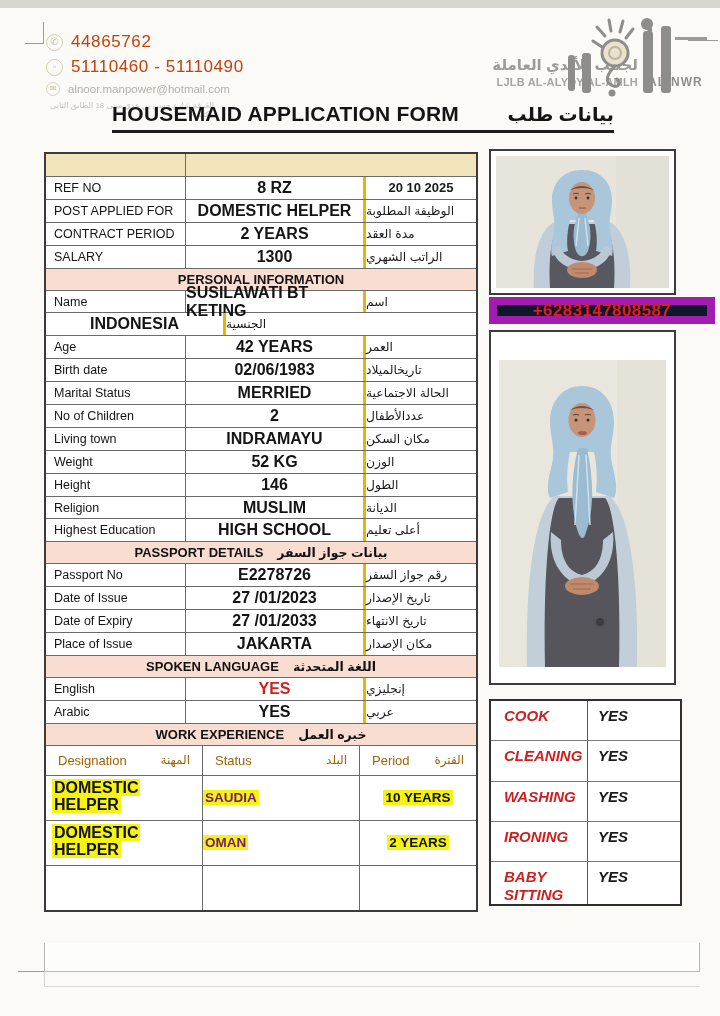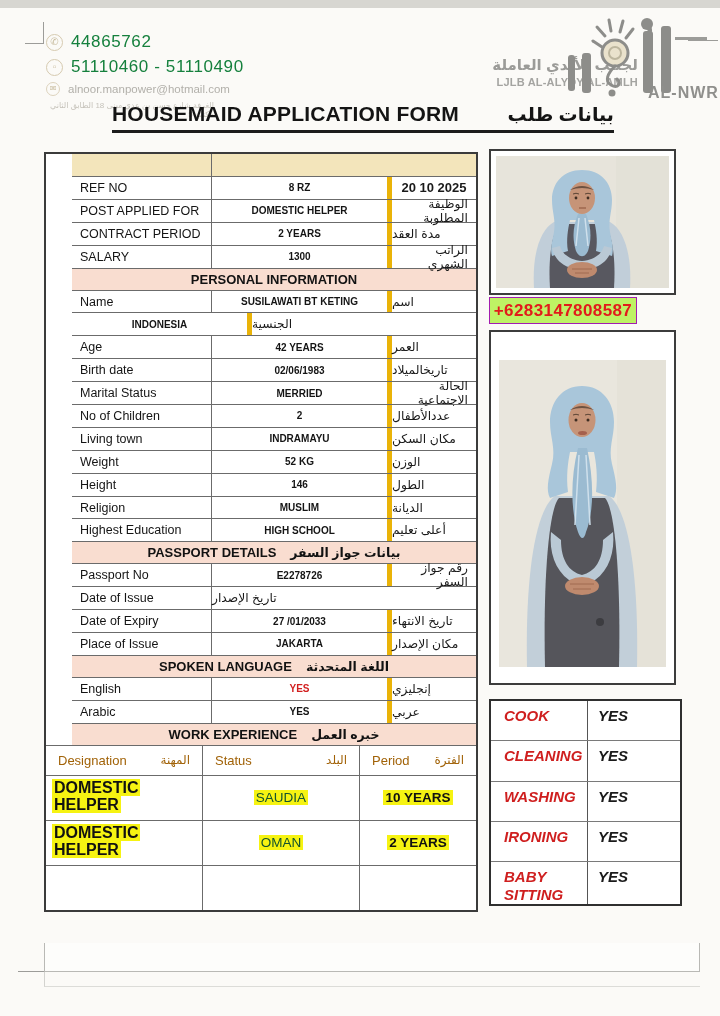--- a/index.html
+++ b/index.html
@@ -10,89 +10,89 @@
   .crop.tl-v { left:43px; top:22px; width:1px; height:22px; }
   .crop.tl-h { left:25px; top:43px; width:19px; height:1px; }
   .crop.tr-h { left:688px; top:40px; width:30px; height:1px; }
   .crop.bl-h { left:18px; top:971px; width:26px; height:1px; }
 
   
   .contact { position:absolute; left:46px; top:32px; }
   .c-line { display:flex; align-items:center; gap:8px; margin-bottom:5px; }
   .c-ico { width:17px; height:17px; border:1.3px solid #d6cab0; border-radius:50%; color:#c8bc9e;
            font-size:10px; line-height:14px; text-align:center; flex:0 0 auto; }
-  .c-num { font-size:17px; letter-spacing:.6px; color:#15803d; }
+  .c-num { font-size:17px; letter-spacing:.6px; color:#c2410c; }
   .c-email { font-size:11.5px; color:#b2b0aa; }
   .c-ico.sm { width:14px; height:14px; font-size:8px; line-height:11px; border-color:#ddd3bd; }
   .c-addr { font-size:8px; color:#c6c3bb; direction:rtl; text-align:right; width:168px; margin-top:2px; }
 
   
   .logo-ar { position:absolute; left:440px; top:56px; width:198px; text-align:right; direction:rtl;
              font-weight:bold; font-size:15px; color:#9b9b98; }
   .logo-en { position:absolute; left:440px; top:76px; width:198px; text-align:right;
              font-size:11px; font-weight:bold; color:#a4a4a1; letter-spacing:.2px; }
   .logo-svg { position:absolute; left:563px; top:13px; }
-  .logo-mark { position:absolute; left:648px; top:84px; font-size:16px; font-weight:bold;
+  .logo-mark { position:absolute; left:648px; top:75px; font-size:12px; font-weight:bold;
                color:#8f8f8c; letter-spacing:1px; }
 
   
   .title-row { position:absolute; left:112px; top:102px; width:502px; display:flex;
                justify-content:space-between; align-items:baseline;
                border-bottom:3px solid #1c1c1c; padding-bottom:4px; }
   .title-en { font-weight:bold; font-size:21px; color:#141414; letter-spacing:.2px; }
   .title-ar { font-size:19px; font-weight:bold; color:#141414; direction:rtl; }
 
   
   .main-table { position:absolute; left:44px; top:152px; width:434px; background:#fff;
                 border:2px solid #3b3b3b; }
-  .frow { display:flex; border-top:1px solid #6b6b6b;margin-left:26px; }
+  .frow { display:flex; border-top:1px solid #6b6b6b; }
   .frow:first-child { border-top:none; }
   .frow.band { height:22px; background:#f3e5bb; }
   .frow.field { height:22.9px; }
   .frow.section { height:22px; background:#f9ddd0; align-items:center; justify-content:center;
                   gap:14px; font-weight:bold; font-size:13px; color:#121212; }
   .sec-ar { font-size:12.5px; direction:rtl; }
   .cell-l { width:140px; display:flex; align-items:center; padding-left:8px; font-size:12.5px;
             color:#141414; border-right:1px solid #6b6b6b; }
   .band .cell-l { background:transparent; }
   .cell-v { width:180px; display:flex; align-items:center; justify-content:center;
-            font-size:10px; font-weight:bold; color:#141414; border-right:5px solid #eab308; }
+            font-size:16px; font-weight:bold; color:#141414; border-right:3px solid #eab308; }
   .cell-r { flex:1; display:flex; align-items:center; justify-content:flex-end; padding-right:8px;
             font-size:12.3px; color:#1a1a1a; direction:rtl; }
   .cell-v.red { color:#d21f1f; }
   .cell-r.date { direction:ltr; justify-content:center; font-weight:bold; font-size:13px; padding-right:0; }
 
   
   .wrow { display:flex; border-top:1px solid #6b6b6b; }
   .wrow.whead { height:30px; }
   .wrow.wdata { height:45px; }
   .wcell { border-right:1px solid #6b6b6b; }
   .wcell:last-child { border-right:none; }
   .whead .wcell { display:flex; align-items:center; justify-content:space-between;
                   padding:0 12px; font-size:13px; color:#a16207; }
   .whead .war { font-size:12px; direction:rtl; }
   .wc1 { width:157px; padding:3px 26px 0 6px; font-size:16px; font-weight:bold; line-height:17.5px; color:#111; }
-  .wc2 { width:157px; display:flex; align-items:center; justify-content:center;
-         font-size:13.5px; font-weight:normal; color:#14532d; }
+  .wc2 { width:157px; display:flex; align-items:center; 
+         font-size:13.5px; font-weight:bold; color:#701a75; }
   .wc3 { flex:1; display:flex; align-items:center; justify-content:center;
          font-size:13.5px; font-weight:bold; color:#111; }
   .hl { background:#f6f312; padding:0 2px; -webkit-box-decoration-break:clone; box-decoration-break:clone; }
 
   
   .bottom-rows { position:absolute; left:44px; top:943px; width:656px; }
   .brow1 { height:29px; border:1px solid #b9b9b5; border-top:none; background:#fdfdfb; }
   .brow2 { height:15px; border-left:1px solid #d3d3cf; border-bottom:1px solid #dcdcd8; }
 
   
   .photo-frame { position:absolute; background:#fff; border:2px solid #3c3c3c; }
   .photo1 { left:489px; top:149px; width:187px; height:146px; padding:5px; }
   .photo2 { left:489px; top:330px; width:187px; height:355px; padding:28px 8px 16px 8px; }
   .photo-frame svg { width:100%; height:100%; display:block; }
-  .phone-box { position:absolute; left:489px; top:297px; width:148px; height:27px; background:#bef264;
-               border:1px solid #a21caf; display:flex; align-items:center; justify-content:center;
+  .phone-box { position:absolute; left:489px; top:297px; width:226px; height:27px; background:#0f172a;
+               border:8px solid #a21caf; display:flex; align-items:center; justify-content:center;
                font-size:17px; font-weight:bold; color:#e21b1b; letter-spacing:.4px; }
 
   
   .skills { position:absolute; left:489px; top:699px; width:193px; height:207px; background:#fff;
             border:2.5px solid #2f2f2f; display:flex; flex-direction:column; }
   .srow { flex:1; display:flex; border-top:1px solid #7a7a7a; }
   .srow:first-child { border-top:none; }
   .scell-l { width:97px; border-right:1px solid #555; padding:6px 0 0 13px; font-style:italic;
              font-weight:bold; font-size:15px; line-height:18px; color:#cf1f1f; }
   .scell-v { flex:1; padding:6px 0 0 10px; font-style:italic; font-weight:bold; font-size:15px; color:#1a1a1a; }
@@ -237,20 +237,21 @@
         <div class="sec-en">PASSPORT DETAILS</div>
         <div class="sec-ar">بيانات جواز السفر</div>
       </div>
       <div class="frow field">
         <div class="cell-l">Passport No</div>
         <div class="cell-v">E2278726</div>
         <div class="cell-r">رقم جواز السفر</div>
       </div>
       <div class="frow field">
         <div class="cell-l">Date of Issue</div>
+        <div class="cell-v">27 /01/2023</div>
         <div class="cell-r">تاريخ الإصدار</div>
       </div>
       <div class="frow field">
         <div class="cell-l">Date of Expiry</div>
         <div class="cell-v">27 /01/2033</div>
         <div class="cell-r">تاريخ الانتهاء</div>
       </div>
       <div class="frow field">
         <div class="cell-l">Place of Issue</div>
         <div class="cell-v">JAKARTA</div>

